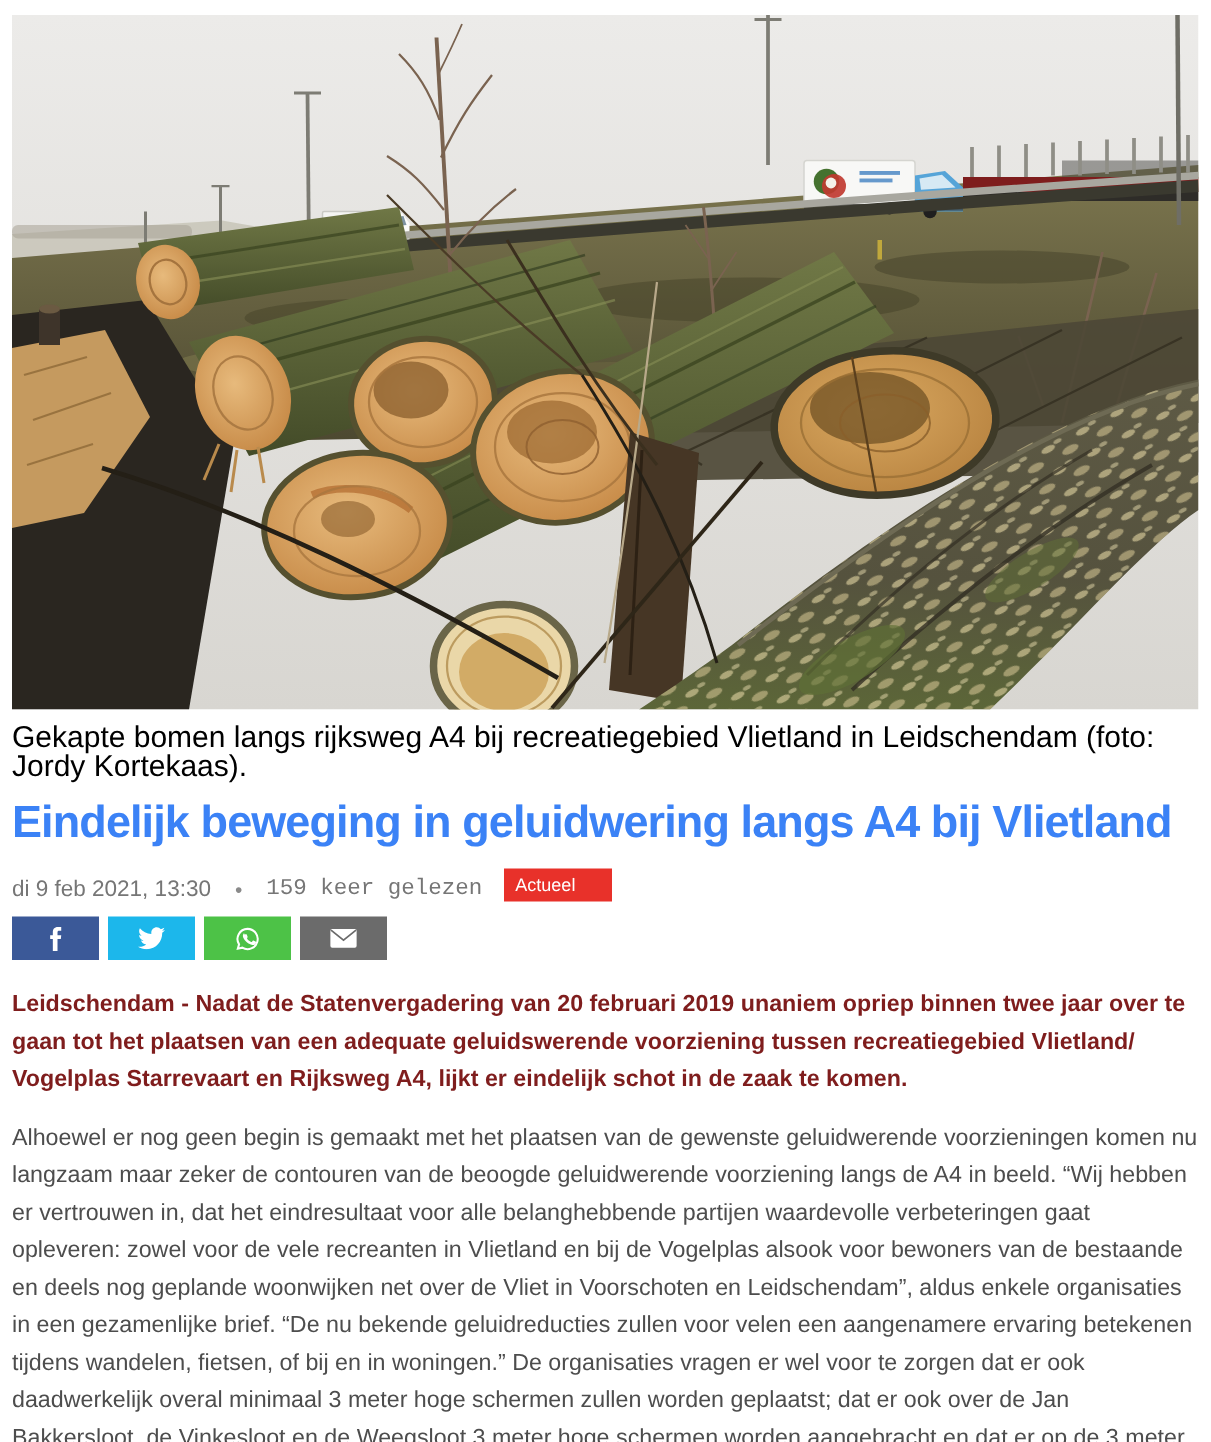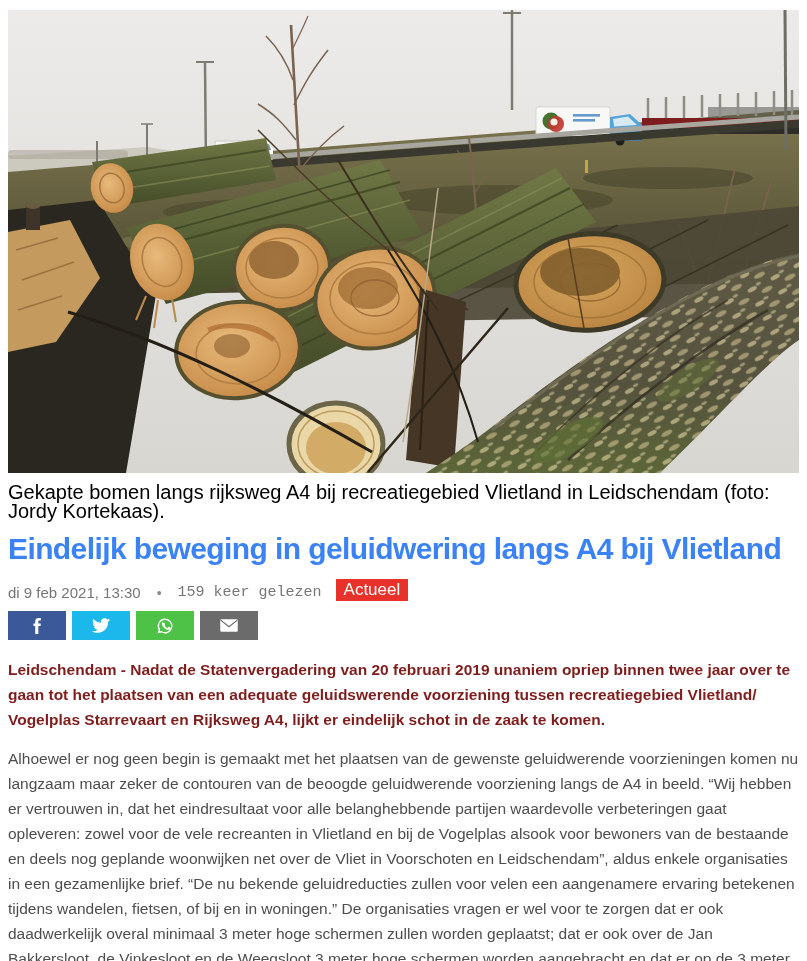--- a/index.html
+++ b/index.html
@@ -37,23 +37,23 @@
     align-items: flex-end;
     font-size: 15px;
     color: #767676;
   }
   .meta-date { margin-right: 16px; }
   .meta-dot { margin-right: 16px; font-size: 14px; color: #8a8a8a; }
   .meta-reads { margin-right: 14px; font-family: Liberation Mono, monospace; }
   .badge {
     display: inline-block;
     color: #ffffff;
-    font-size: 17px;
+    font-size: 12px;
     line-height: 14px;
-    padding: 4px 8px 4px 8px;
+    padding: 4px 24px 4px 8px;
     background: #e8312a;
   }
 
   .share-row {
     margin-top: 10px;
     display: flex;
     gap: 6px;
   }
   .share-btn {
     width: 58px;

